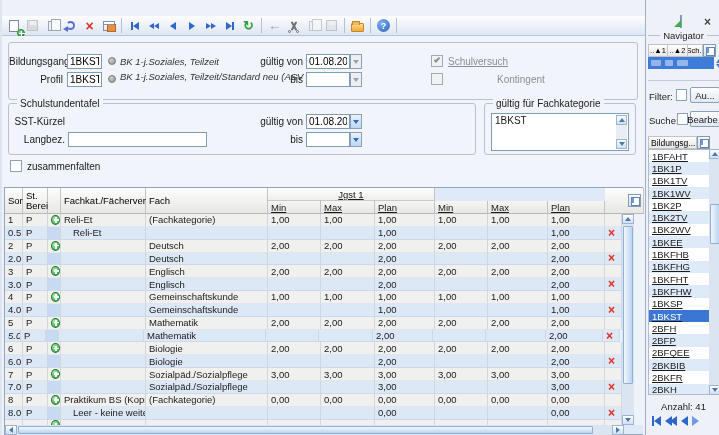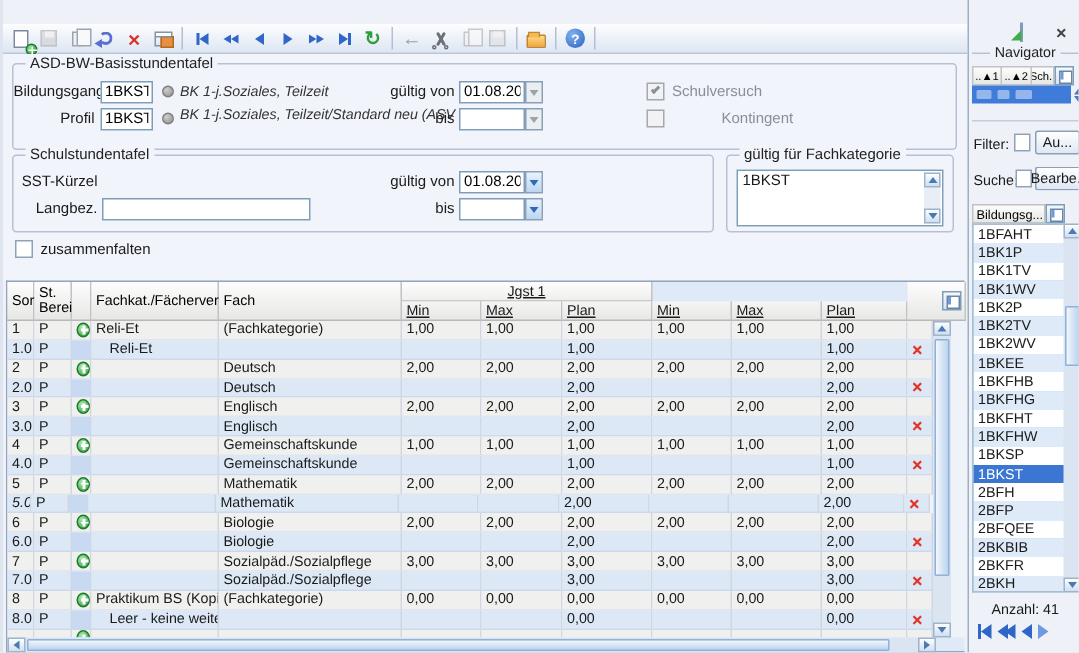--- a/index.html
+++ b/index.html
@@ -254,46 +254,45 @@
     <span class="tbsep"></span>
     <span class="tbi">
         <span class="helpc">?</span>
       </span>
     <span class="tbsep"></span>
   </div>
 
   <div id="form">
 
     <div class="gbox" style="left:6px; top:6px; width:630px; height:58px;">
-      <span class="gtitle">ASD-BW-Basisstundentafel</span>
       <span class="flabel" style="left:0; top:13px; width:54px;">Bildungsgang</span>
       <input class="tin" style="left: 58px; top: 11px; width: 35px;" readonly="" value="1BKST">
       <span class="graydot" style="left:99px; top:14px;"></span>
       <span class="idesc" style="left:111px; top:14px;">BK 1-j.Soziales, Teilzeit</span>
       <span class="flabel" style="left:238px; top:13px; width:56px;">gültig von</span>
       <input class="tin" style="left: 297px; top: 11px; width: 44px;" readonly="" value="01.08.2014">
       <span class="dropbtn dis" style="left:341px; top:11px;">
           <i></i>
         </span>
       <span class="cb dis" style="left:422px; top:12px;">
           <span class="ck"></span>
         </span>
-      <span class="cblabel" style="left:439px; top:13px;">Schulversuch</span>
+      <span class="cblabel" style="left:439px; top:13px;text-decoration:underline;">Schulversuch</span>
 
       <span class="flabel" style="left:0; top:31px; width:54px;">Profil</span>
       <input class="tin" style="left: 58px; top: 29px; width: 35px;" readonly="" value="1BKST/">
       <span class="graydot" style="left:99px; top:32px;"></span>
       <span class="idesc" style="left:111px; top:29px; width:215px;">BK 1-j.Soziales, Teilzeit/Standard neu (ASV BW)</span>
       <span class="flabel" style="left:238px; top:31px; width:56px;">bis</span>
       <input class="tin" style="left: 297px; top: 29px; width: 44px;" readonly="" value="">
       <span class="dropbtn dis" style="left:341px; top:29px;">
           <i></i>
         </span>
       <span class="cb dis" style="left:422px; top:30px;"></span>
-      <span class="cblabel" style="left:424px; top:31px;padding-left:48px;">Kontingent</span>
+      <span class="cblabel" style="left:440px; top:31px;padding-left:48px;">Kontingent</span>
     </div>
 
     <div class="gbox" style="left:6px; top:67px; width:468px; height:52px;">
       <span class="gtitle">Schulstundentafel</span>
       <span class="flabel" style="left:0; top:12px; width:56px;">SST-Kürzel</span>
       <span class="flabel" style="left:238px; top:12px; width:56px;">gültig von</span>
       <input class="tin" style="left: 297px; top: 10px; width: 44px;" value="01.08.2014">
       <span class="dropbtn en" style="left:341px; top:10px;">
           <i></i>
         </span>
@@ -363,21 +362,21 @@
           <div class="gc " style="width: 122px;">(Fachkategorie)</div>
           <div class="gc " style="width: 53px;">1,00</div>
           <div class="gc " style="width: 54px;">1,00</div>
           <div class="gc " style="width: 60px;">1,00</div>
           <div class="gc " style="width: 53px;">1,00</div>
           <div class="gc " style="width: 60px;">1,00</div>
           <div class="gc " style="width: 57px;">1,00</div>
           <div class="gc " style="width: 17px;"></div>
         </div>
         <div class="grow rsub">
-          <div class="gc " style="width: 18px;">1.0</div>
+          <div class="gc " style="width: 18px;">0.5</div>
           <div class="gc " style="width: 25px;">P</div>
           <div class="gc cicon" style="width: 13px;"></div>
           <div class="gc indent" style="width: 85px;">Reli-Et</div>
           <div class="gc " style="width: 122px;"></div>
           <div class="gc " style="width: 53px;"></div>
           <div class="gc " style="width: 54px;"></div>
           <div class="gc " style="width: 60px;">1,00</div>
           <div class="gc " style="width: 53px;"></div>
           <div class="gc " style="width: 60px;"></div>
           <div class="gc " style="width: 57px;">1,00</div>
@@ -680,21 +679,21 @@
   <div class="sbtn2" style="left:44px; top:111px; width:32px; border-right:none; border-radius:2px 0 0 2px;">Bearbe...</div>
 
   <div class="abs" style="left:2px; top:136px; display:flex;">
     <div class="minihdr" style="width:49px; height:13px; font-size:8.5px; border-left:1px solid #c3c3c3; justify-content:flex-start; padding-left:2px;">
       <span>Bildungsg...</span>
       <span style="font-size:6.5px; margin-left:1px;">▲2</span>
     </div>
     <span class="pinbtn" style="width:13px; height:13px;"></span>
   </div>
 
-  <div class="abs" style="left:2px; top:149px; width:62px; height:246px; border:1px solid #b0bccd; border-right:none; background:#7dd3fc; overflow:hidden;" id="bglist">
+  <div class="abs" style="left:2px; top:149px; width:62px; height:246px; border:1px solid #b0bccd; border-right:none; background:#3b82f6; overflow:hidden;text-decoration:underline;" id="bglist">
       <div class="li odd">1BFAHT</div>
       <div class="li even">1BK1P</div>
       <div class="li odd">1BK1TV</div>
       <div class="li even">1BK1WV</div>
       <div class="li odd">1BK2P</div>
       <div class="li even">1BK2TV</div>
       <div class="li odd">1BK2WV</div>
       <div class="li even">1BKEE</div>
       <div class="li odd">1BKFHB</div>
       <div class="li even">1BKFHG</div>

